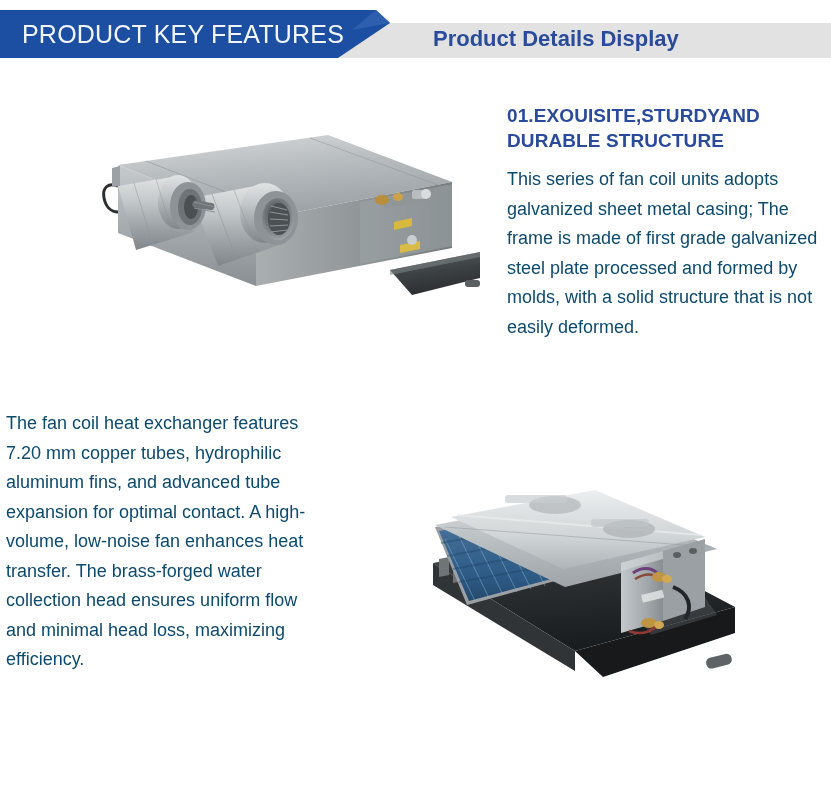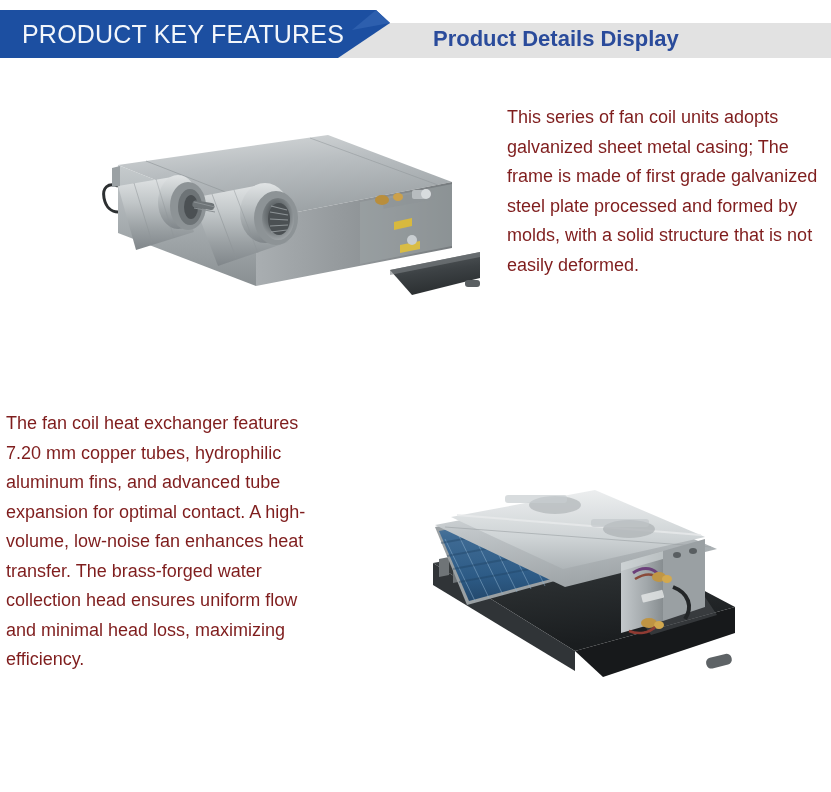--- a/index.html
+++ b/index.html
@@ -78,21 +78,21 @@
   }
   .sec-heading {
     color: #2a4b9b;
     font-weight: bold;
     font-size: 19px;
     line-height: 25px;
     margin: 0 0 12px 0;
     letter-spacing: 0.1px;
   }
   .sec-body {
-    color: #7f1d1d;
+    color: #0c4a6e;
     font-size: 18px;
     line-height: 29.5px;
     margin: 0;
     font-weight: 400;
   }
 
   
   #section-1 { left: 507px; top: 103px; width: 322px; }
   
   #section-2 { left: 6px; top: 409px; width: 318px; }
@@ -214,20 +214,21 @@
       </g>
     </g>
 
     <path d="M58,96 C48,92 42,98 44,108 C46,118 52,122 58,122" stroke="#2c2f31" stroke-width="3" fill="none"></path>
 
     <polygon points="52,78 60,76 60,96 52,97" fill="#9ba1a4"></polygon>
   </svg>
 </div>
 
 <div class="section" id="section-1">
+  <h2 class="sec-heading">01.EXOUISITE,STURDYAND DURABLE STRUCTURE</h2>
   <p class="sec-body">This series of fan coil units adopts galvanized sheet metal casing; The frame is made of first grade galvanized steel plate processed and formed by molds, with a solid structure that is not easily deformed.</p>
 </div>
 
 <div class="section" id="section-2">
   <p class="sec-body">The fan coil heat exchanger features 7.20 mm copper tubes, hydrophilic aluminum fins, and advanced tube expansion for optimal contact. A high-volume, low-noise fan enhances heat transfer. The brass-forged water collection head ensures uniform flow and minimal head loss, maximizing efficiency.</p>
 </div>
 
 <div class="product-figure" id="product-image-2">
   <svg viewBox="0 0 420 250" xmlns="http://www.w3.org/2000/svg">
     <defs>

